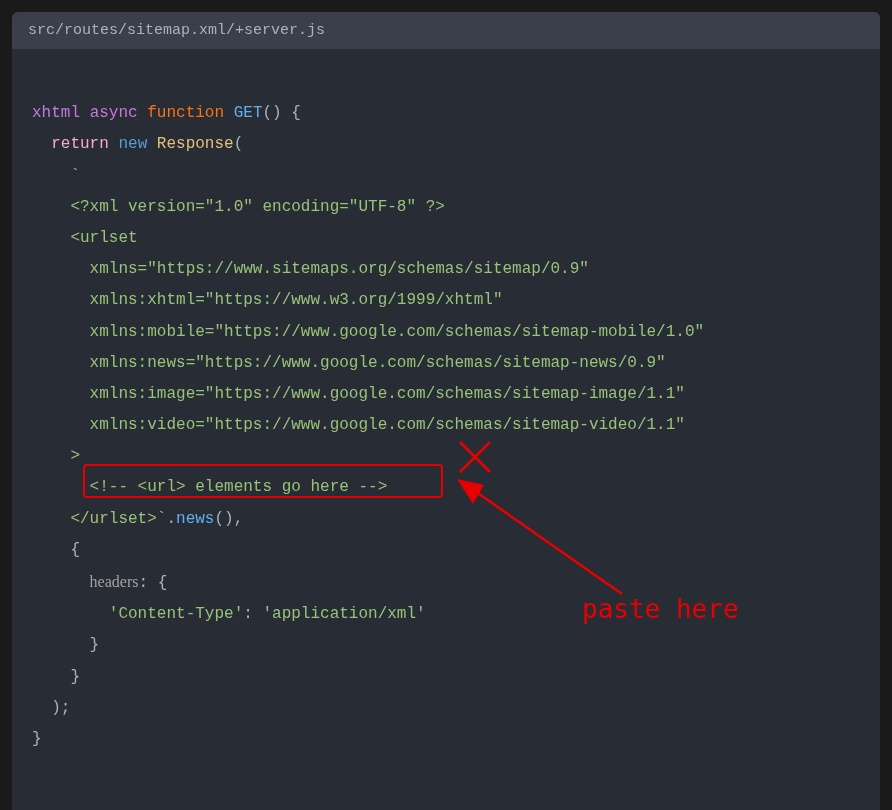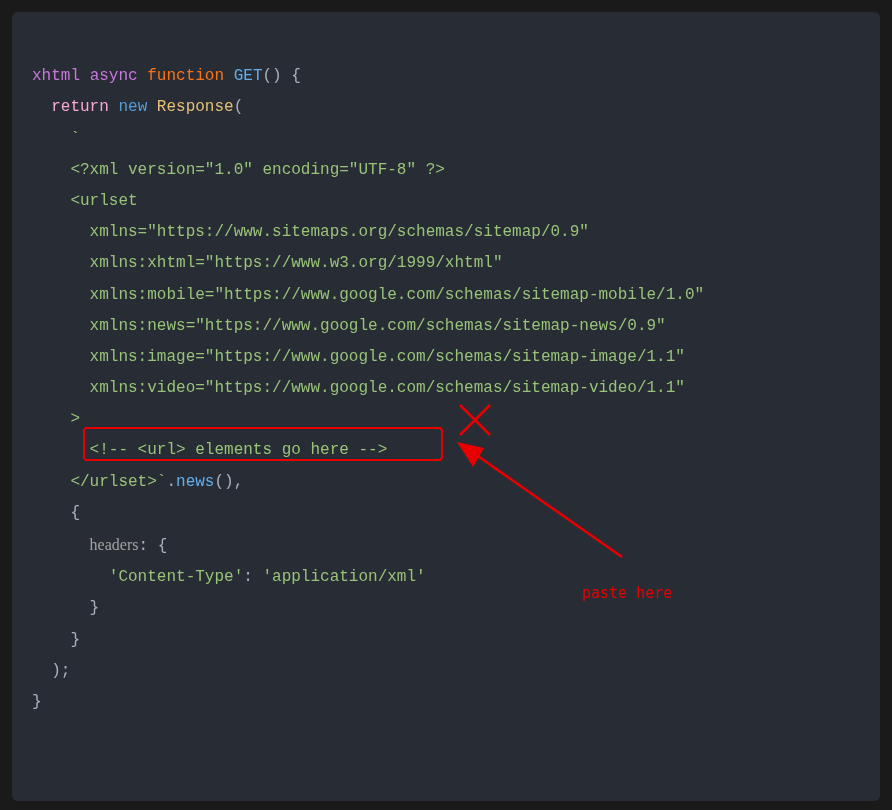--- a/index.html
+++ b/index.html
@@ -57,32 +57,34 @@
     }
     .red-box {
       position: absolute;
       border: 2px solid #e80000;
       border-radius: 4px;
     }
     .annotation-text {
       position: absolute;
       color: #e80000;
       font-family: 'Consolas', 'Monaco', monospace;
-      font-size: 15px;
+      font-size: 26px;
       font-weight: normal;
-      margin-top: 32px;
     }
     svg.arrow {
       position: absolute;
     }
   </style>
 </head>
 <body>
 
 <div class="code-block">
+  <div class="filename-bar">
+    <span>src/routes/sitemap.xml/+server.js</span>
+  </div>
   <div class="code-content">
 <span class="kw-export">xhtml</span> <span class="kw-async">async</span> <span class="kw-function">function</span> <span class="fn-name">GET</span><span class="punct">() {</span>
   <span class="kw-return">return</span> <span class="kw-new">new</span> <span class="class-name">Response</span><span class="punct">(</span>
 <span class="template-str">    `</span>
 <span class="template-str">    &lt;?xml version="1.0" encoding="UTF-8" ?&gt;</span>
 <span class="template-str">    &lt;urlset</span>
 <span class="template-str">      xmlns="https://www.sitemaps.org/schemas/sitemap/0.9"</span>
 <span class="template-str">      xmlns:xhtml="https://www.w3.org/1999/xhtml"</span>
 <span class="template-str">      xmlns:mobile="https://www.google.com/schemas/sitemap-mobile/1.0"</span>
 <span class="template-str">      xmlns:news="https://www.google.com/schemas/sitemap-news/0.9"</span>

